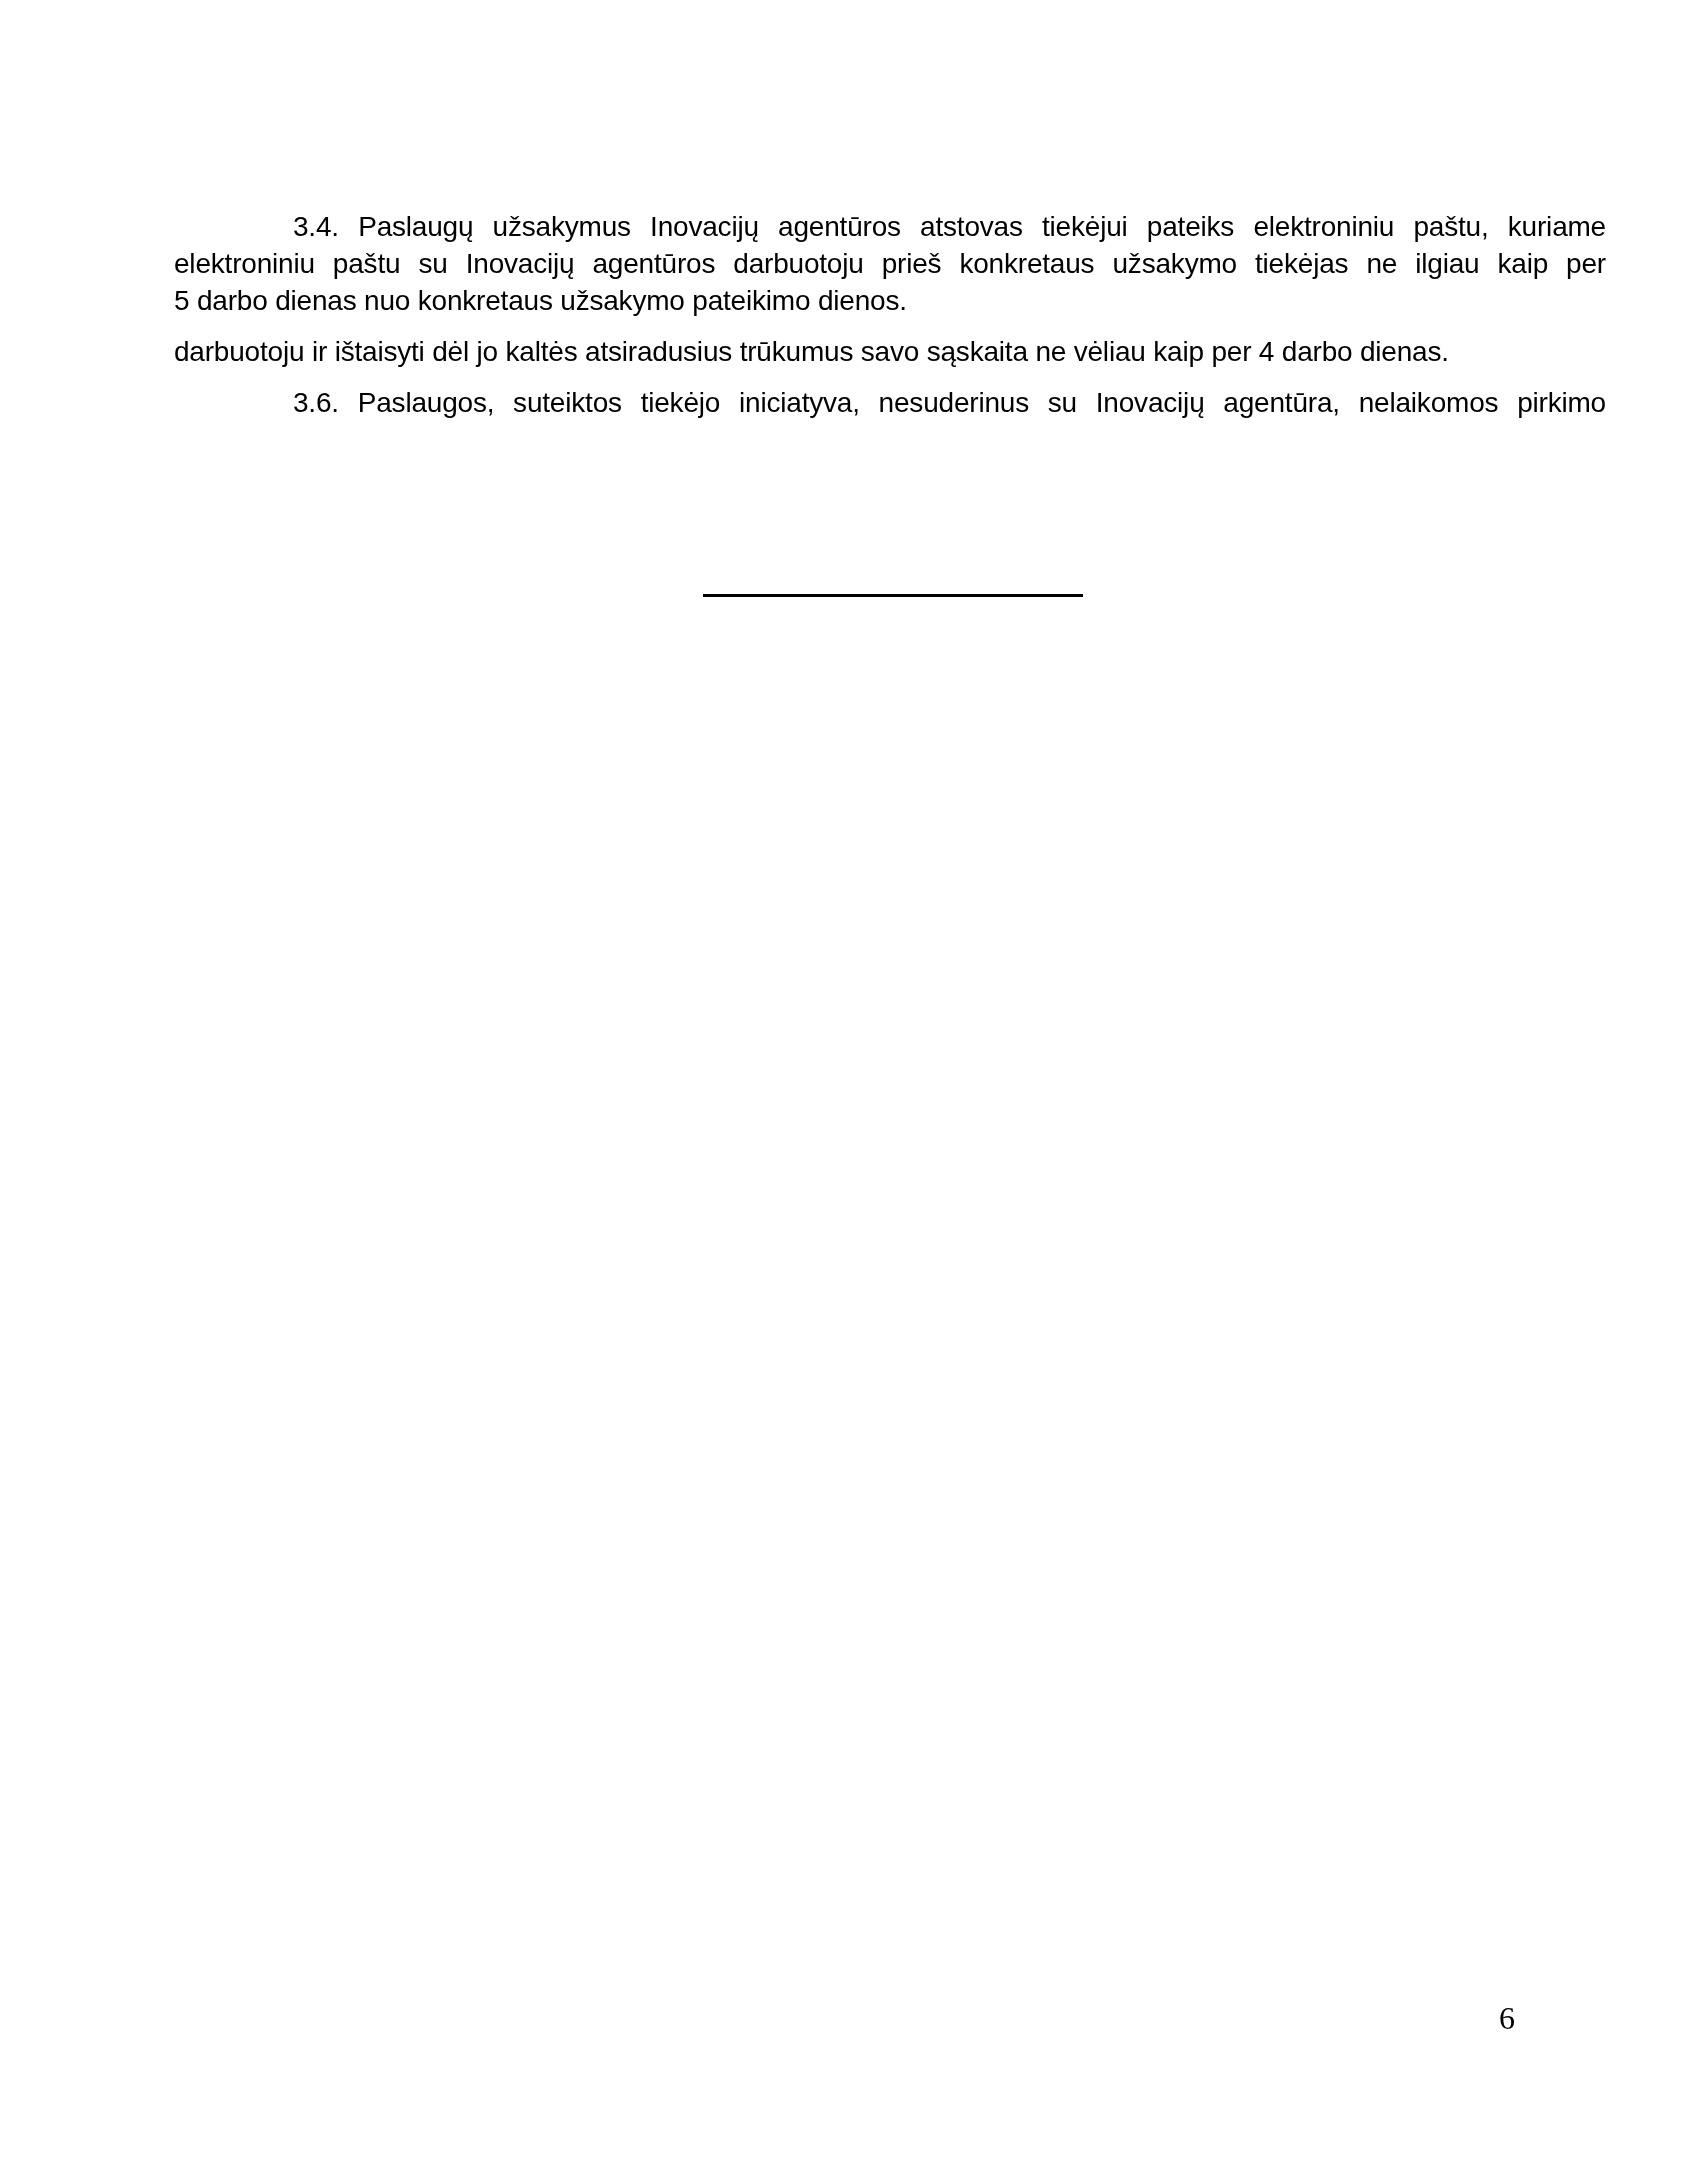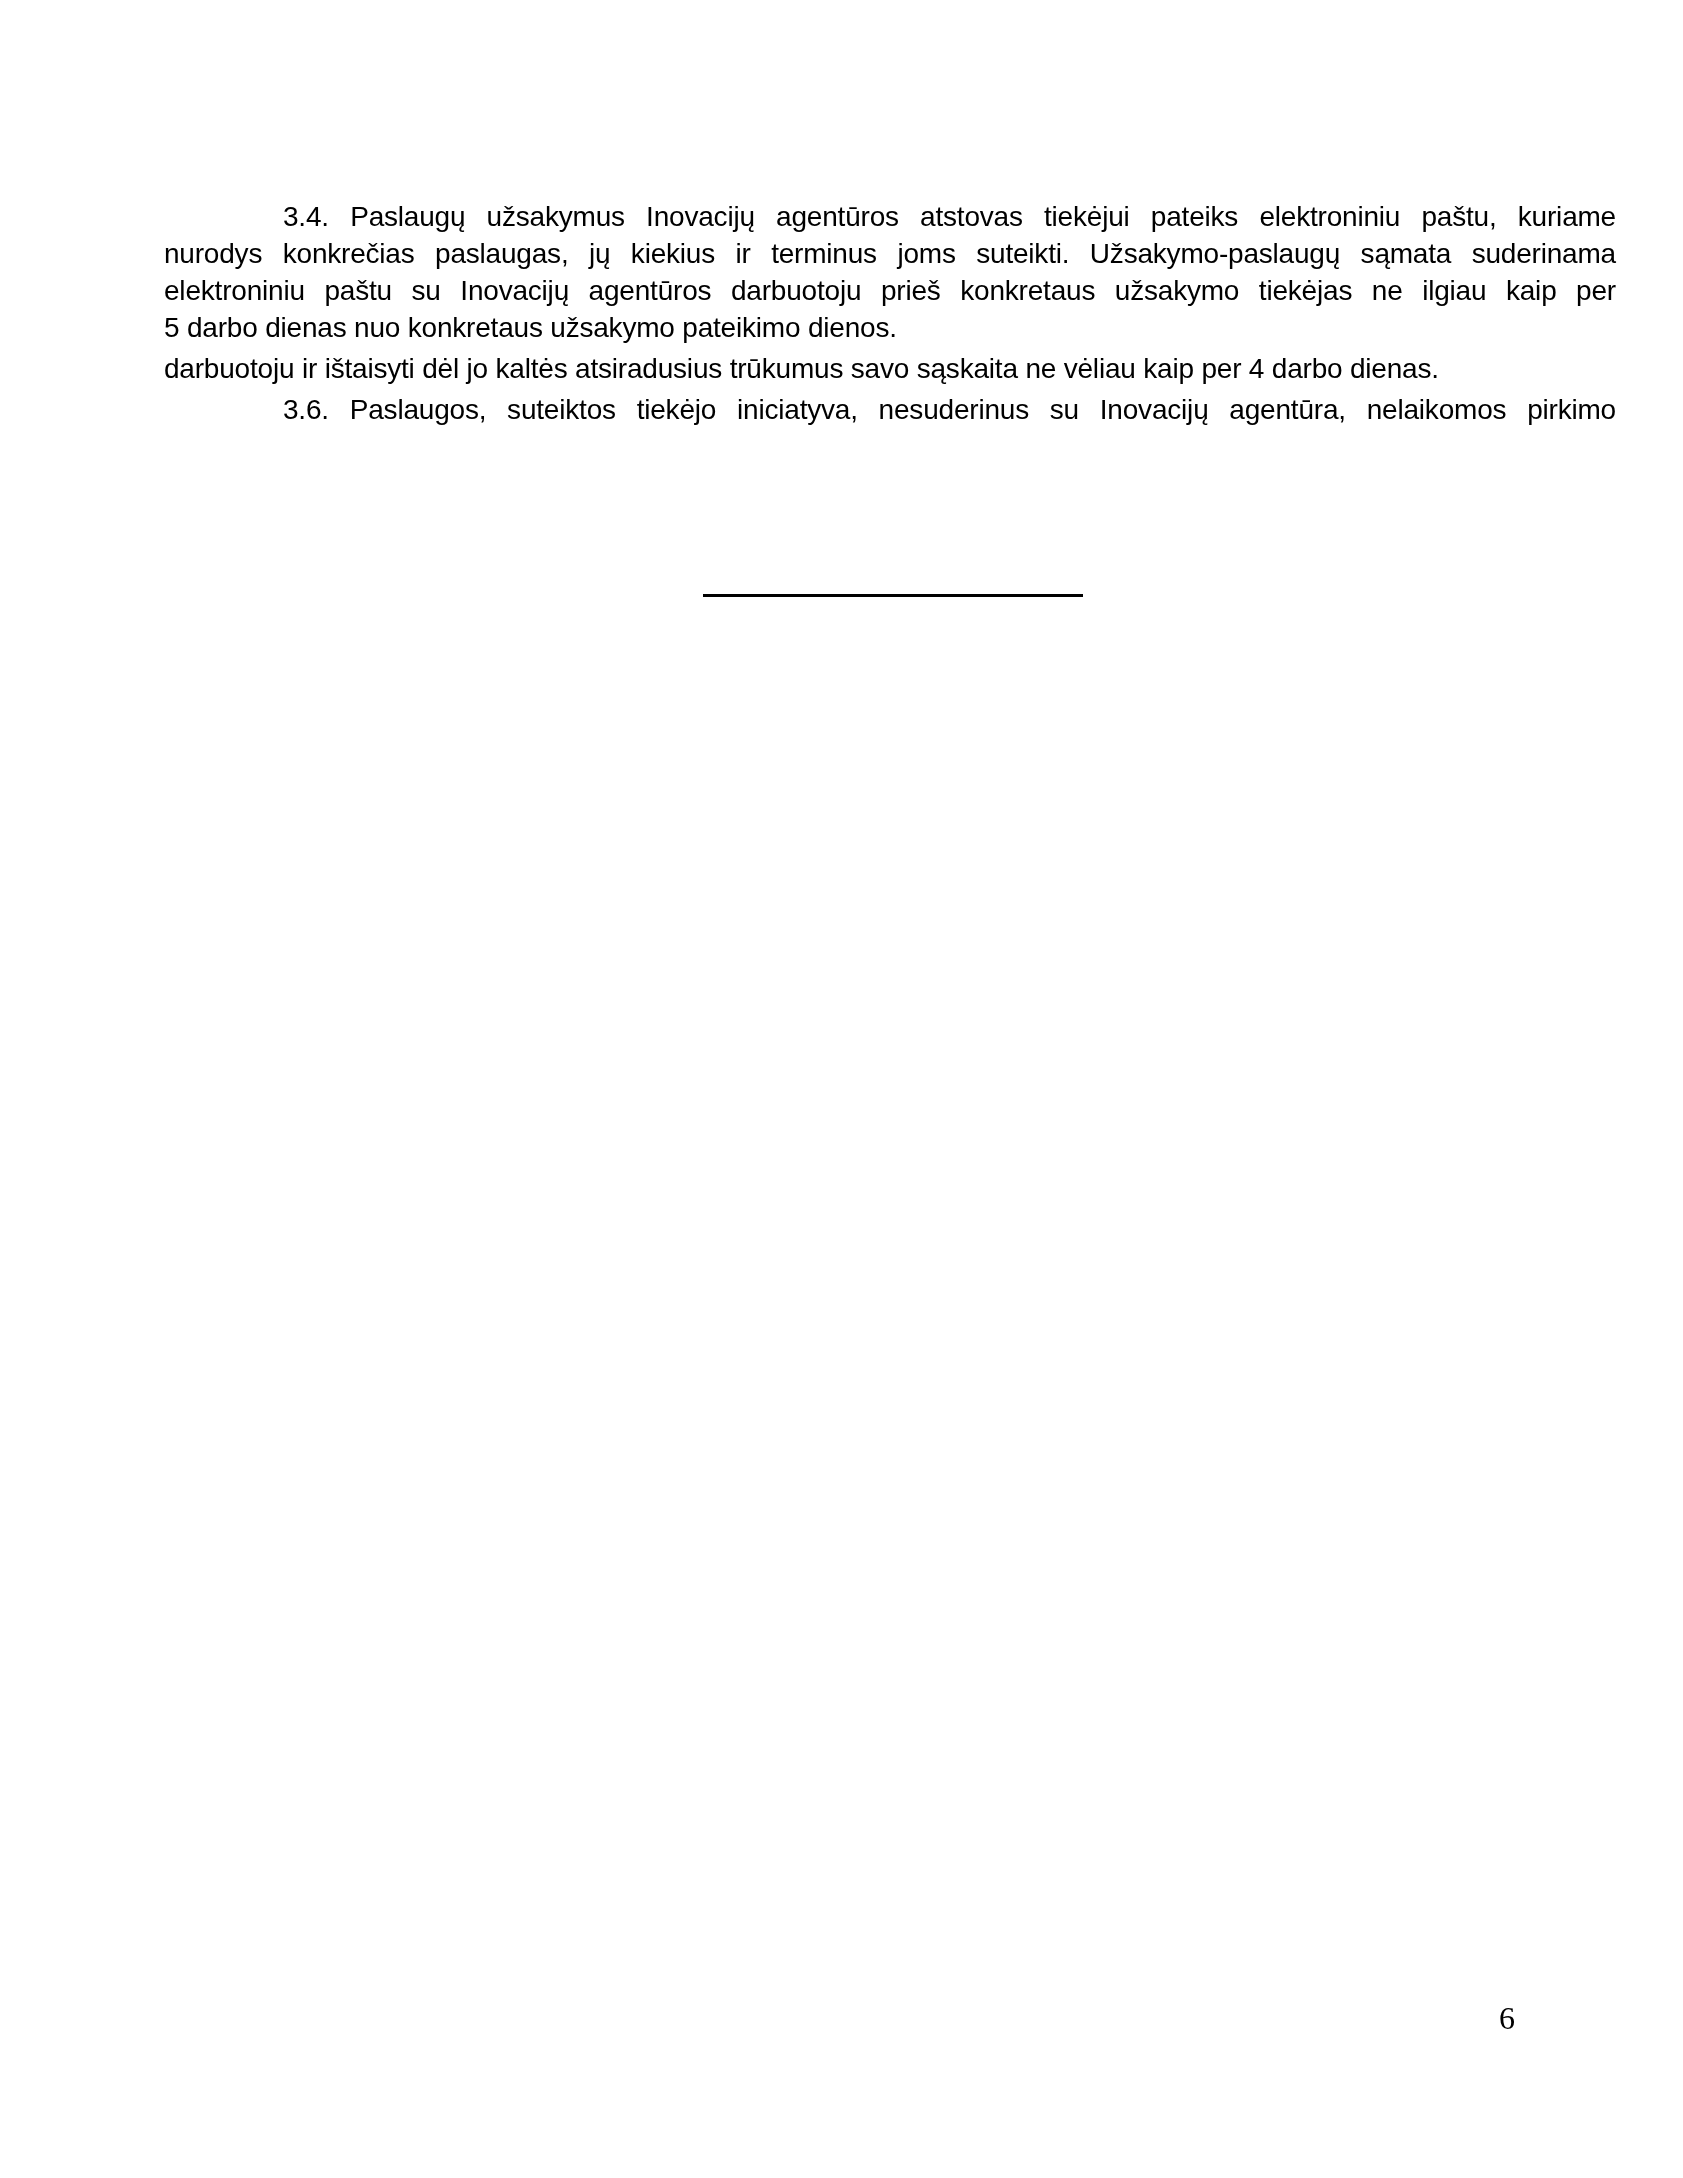--- a/index.html
+++ b/index.html
@@ -25,21 +25,21 @@
   .textblock {
     position: absolute;
     left: 160px;
     top: 194px;
     width: 1460px;
     font-size: 28px;
     line-height: 37px;
     letter-spacing: -0.2px;
     color: #000000;
   }
-  .para { margin: 4px; padding: 0; }
+  .para { margin: 14px; padding: 0; }
   .line {
     text-align: justify;
     white-space: normal;
   }
   .line.just {
     text-align-last: justify;
   }
   .line.first {
     text-indent: 119px;
   }
@@ -65,21 +65,20 @@
 </style>
 </head>
 <body>
 
 <div class="page">
 
   <div class="textblock">
 
     <div class="para">
       <div class="line first just">3.4. Paslaugų užsakymus Inovacijų agentūros atstovas tiekėjui pateiks elektroniniu paštu, kuriame</div>
-      <div class="line just">nurodys konkrečias paslaugas, jų kiekius ir terminus joms suteikti. Užsakymo-paslaugų sąmata suderinama</div>
       <div class="line just">elektroniniu paštu su Inovacijų agentūros darbuotoju prieš konkretaus užsakymo tiekėjas ne ilgiau kaip per</div>
       <div class="line">5 darbo dienas nuo konkretaus užsakymo pateikimo dienos.</div>
     </div>
 
     <div class="para">
       <div class="line">darbuotoju ir ištaisyti dėl jo kaltės atsiradusius trūkumus savo sąskaita ne vėliau kaip  per 4 darbo dienas.</div>
     </div>
 
     <div class="para">
       <div class="line first just">3.6. Paslaugos, suteiktos tiekėjo iniciatyva, nesuderinus su Inovacijų agentūra, nelaikomos pirkimo</div>

